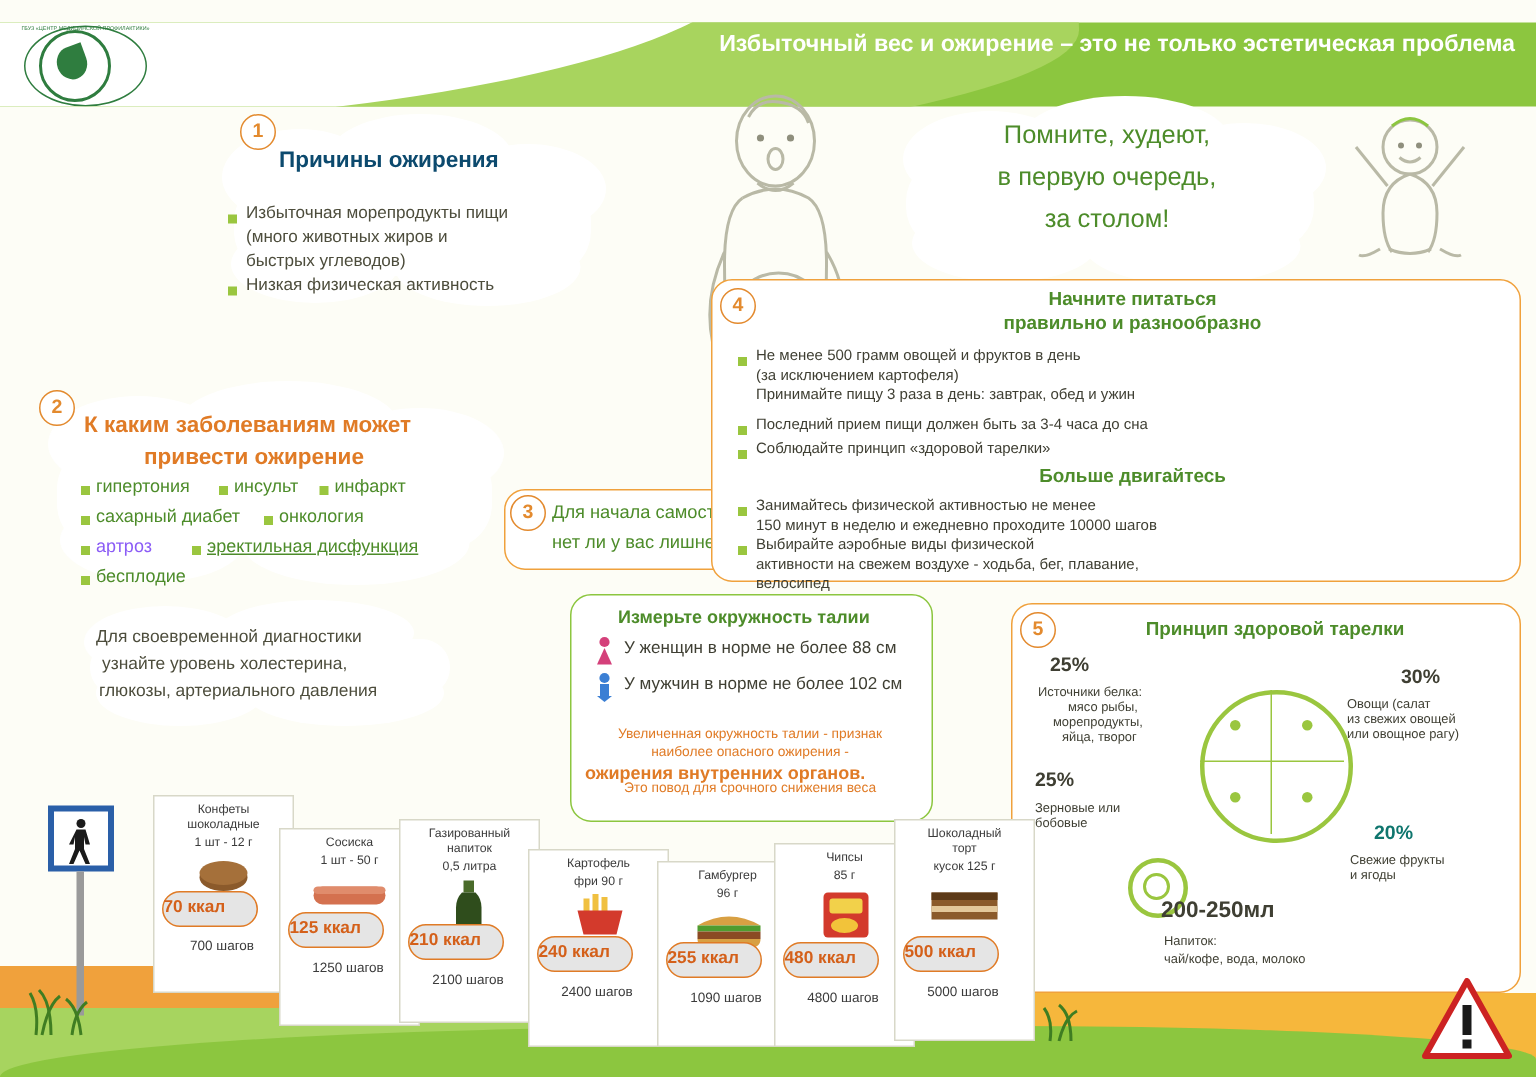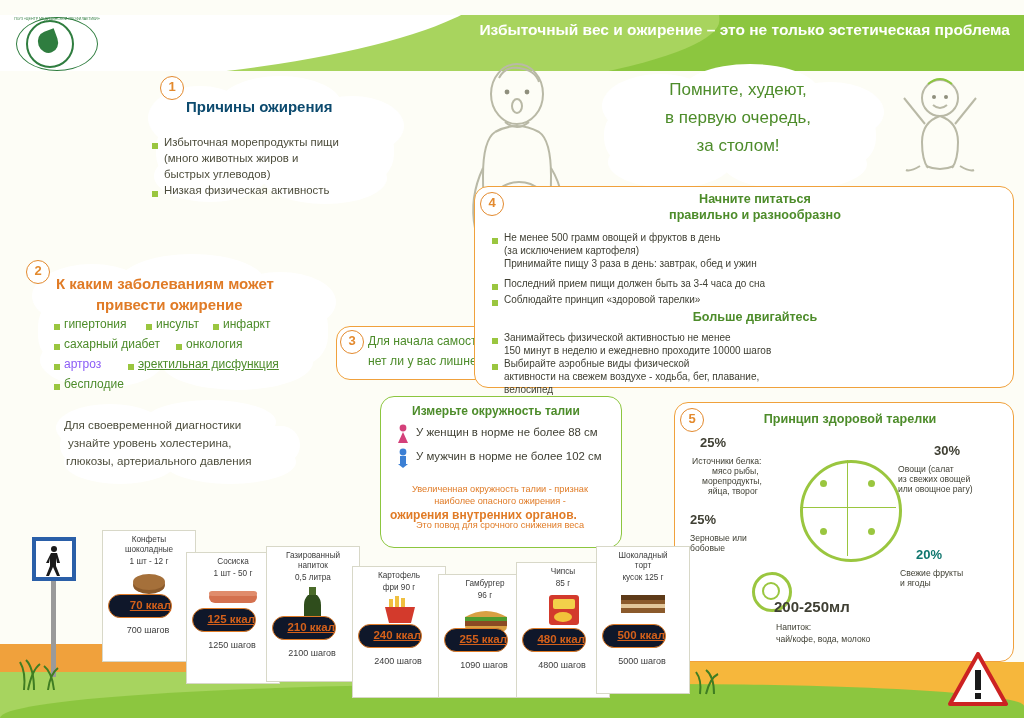--- a/index.html
+++ b/index.html
@@ -37,22 +37,22 @@
   .bold{font-weight:bold;}
 
   .num{position:absolute;width:22px;height:22px;border-radius:50%;border:1.5px solid #e38a2e;
       color:#e38a2e;font-size:13px;font-weight:bold;text-align:center;line-height:20px;background:#fff;}
 
   .bul{position:absolute;width:6px;height:6px;background:#9ac63f;}
 
   .obox{position:absolute;border:1.5px solid #f0a13c;border-radius:14px;background:#ffffff;}
   .gbox{position:absolute;border:1.5px solid #8cc63f;border-radius:14px;background:#ffffff;}
 
-  .cal{position:absolute;border:1.5px solid #e07b26;border-radius:13px;background:#0f172a;
-      color:#d4601a;font-weight:bold;font-size:11.5px;text-align:right;line-height:21px;text-decoration:underline;}
+  .cal{position:absolute;border:1.5px solid #e07b26;border-radius:13px;background:#e5e5e5;
+      color:#d4601a;font-weight:bold;font-size:11.5px;text-align:left;line-height:21px;}
 
   .fcard{position:absolute;background:#ffffff;border:1px solid #d8d8c8;}
   .fcard .ft{position:absolute;left:4px;width:84px;text-align:center;font-size:8.2px;color:#3b3b3b;line-height:10px;}
   .fcard .fs{position:absolute;left:4px;width:84px;text-align:center;font-size:8.2px;color:#3b3b3b;}
 
   .plate{position:absolute;border:3px solid #9ac63f;border-radius:50%;background:#ffffff;}
   .pdot{position:absolute;width:7px;height:7px;border-radius:50%;background:#9ac63f;}
 
   .small{font-size:8.6px;}
 </style>

